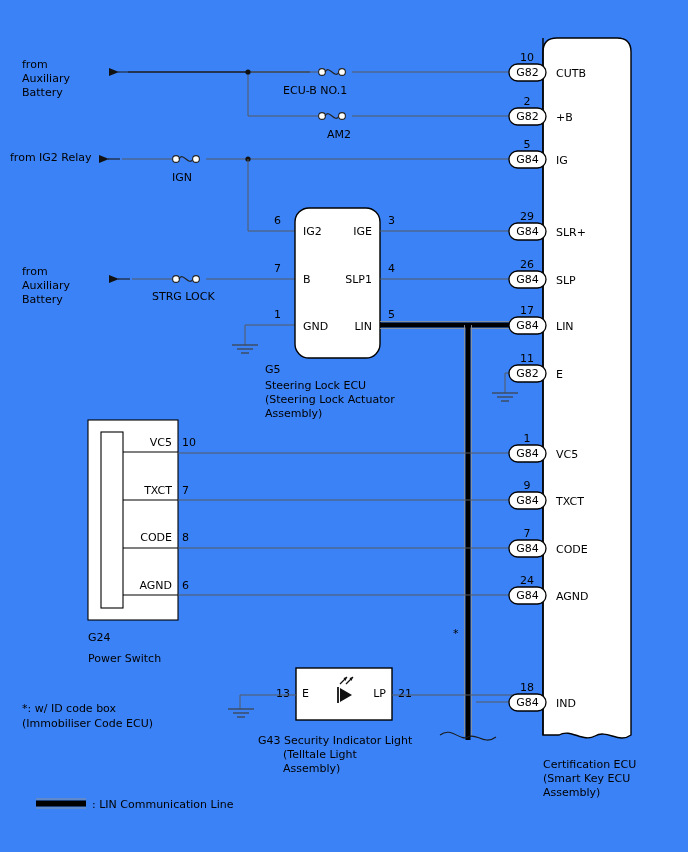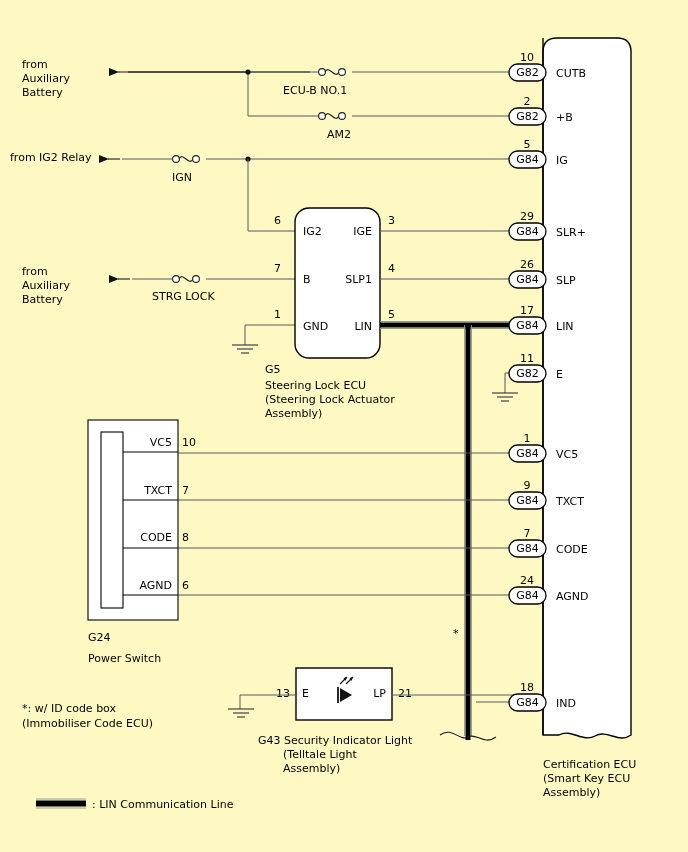--- a/index.html
+++ b/index.html
@@ -4,21 +4,21 @@
 <style>
   html, body {
     margin: 0;
     padding: 0;
     background: #ffffff;
   }
   #page {
     position: relative;
     width: 688px;
     height: 852px;
-    background: #fef9c3;
+    background: #3b82f6;
     font-family: "DejaVu Sans", sans-serif;
     overflow: hidden;
   }
   svg#diagram {
     position: absolute;
     left: 0;
     top: 0;
     width: 688px;
     height: 852px;
   }

